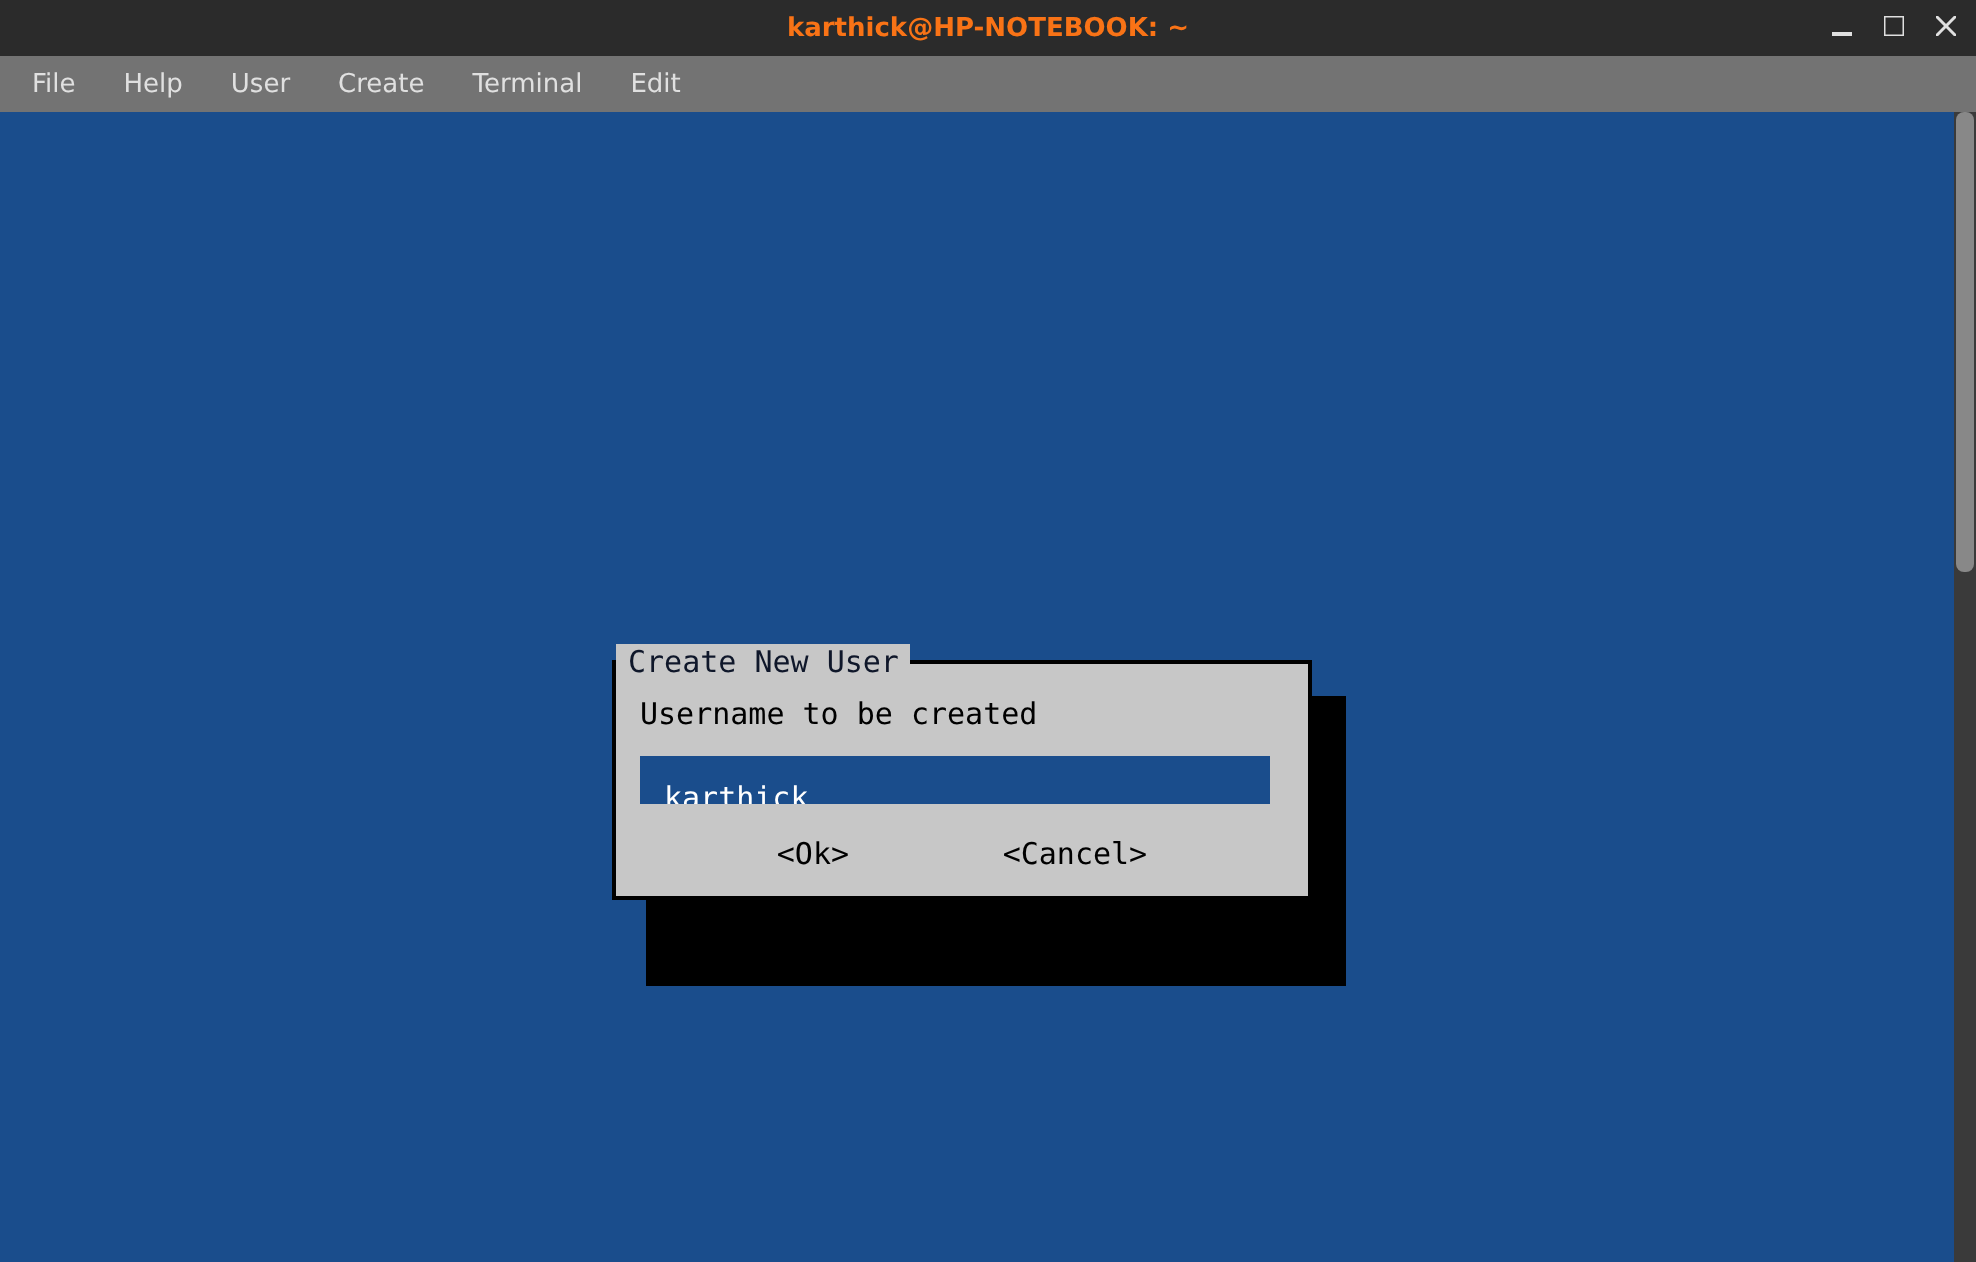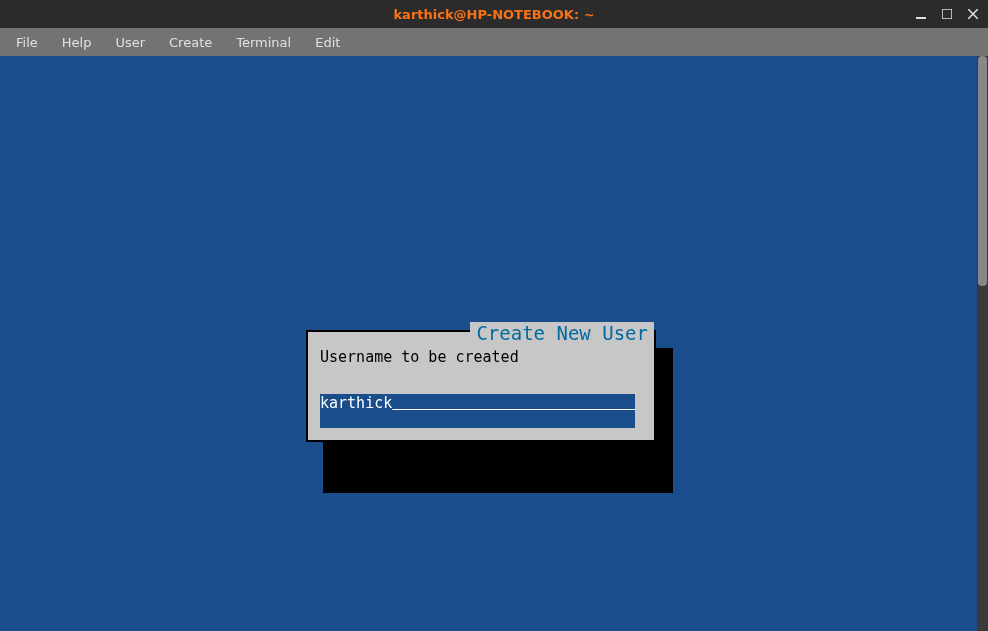--- a/index.html
+++ b/index.html
@@ -104,41 +104,41 @@
     }
     .dialog-title-container {
       position: relative;
       height: 0;
     }
     .dialog-title {
       position: absolute;
       top: -10px;
       left: 0;
       width: 100%;
-      text-align: right;
-      color: #0369a1;
-      font-size: 19px;
+      text-align: left;
+      color: #0f172a;
+      font-size: 15px;
       background: transparent;
     }
     .dialog-title span {
       background: #c7c7c7;
       padding: 0 6px;
     }
     .dialog-inner {
       padding: 10px 12px 12px 12px;
     }
     .dialog-prompt {
-      margin-bottom: 28px;
+      margin-bottom: 12px;
       margin-top: 6px;
     }
     .dialog-input-row {
       background: #1a4d8c;
       color: #fff;
-      padding: 0;
-      height: 34px;
+      padding: 12px;
+      height: 18px;
       line-height: 18px;
       white-space: pre;
       overflow: hidden;
       width: 315px;
     }
     .dialog-input-text {
       color: #fff;
     }
     .dialog-input-underscores {
       text-decoration: underline;
@@ -193,20 +193,24 @@
 
   <div class="dialog-shadow"></div>
 
   <div class="dialog">
     <div class="dialog-title-container">
       <div class="dialog-title"><span>Create New User</span></div>
     </div>
     <div class="dialog-inner">
       <div class="dialog-prompt">Username to be created</div>
       <div class="dialog-input-row"><span class="dialog-input-text">karthick</span><span class="dialog-input-underscores">                           </span></div>
+      <div class="dialog-buttons">
+        <span class="dialog-button">&lt;Ok&gt;</span>
+        <span class="dialog-button">&lt;Cancel&gt;</span>
+      </div>
     </div>
   </div>
 
 </div>
 
 <div class="scrollbar">
   <div class="scrollbar-thumb"></div>
 </div>
 
 </body></html>

